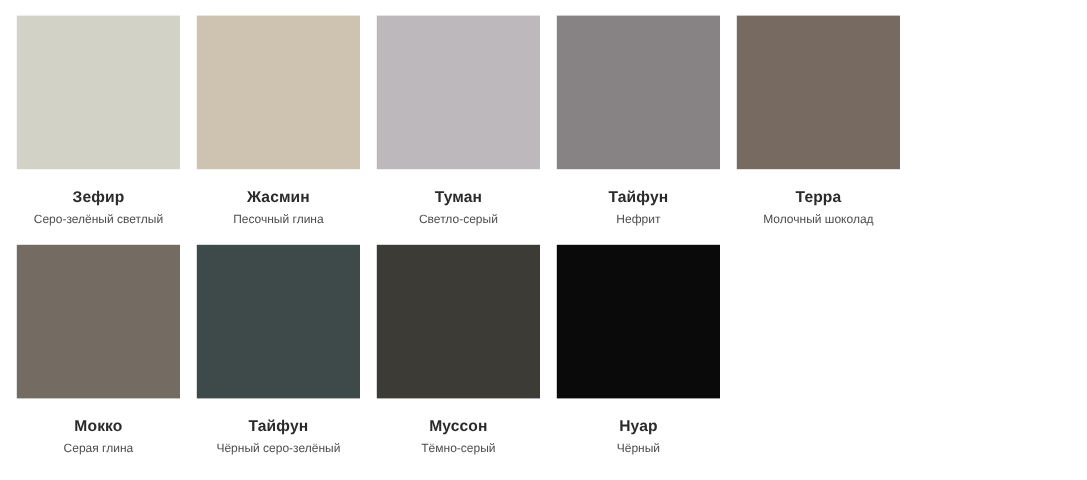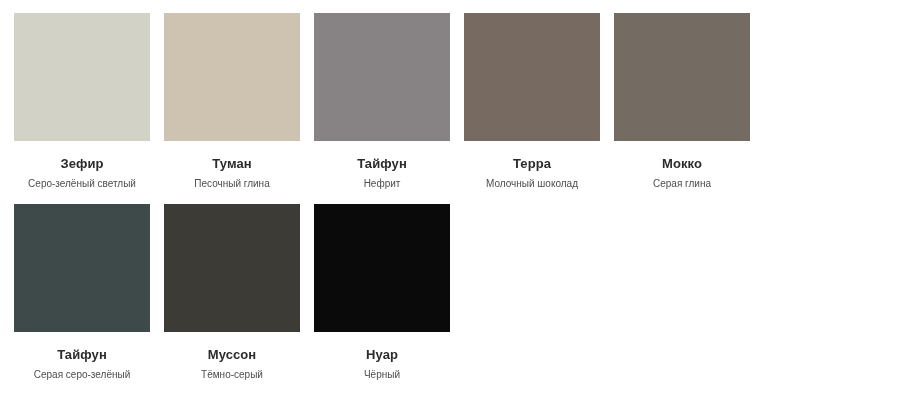--- a/index.html
+++ b/index.html
@@ -58,42 +58,47 @@
 <body style="background: rgb(255, 255, 255);">
 
 <div class="palette-grid">
     <div class="swatch-card">
       <div class="swatch-chip" style="background: rgb(211, 210, 199);"></div>
       <div class="swatch-title">Зефир</div>
       <div class="swatch-subtitle">Серо-зелёный светлый</div>
     </div>
     <div class="swatch-card">
       <div class="swatch-chip" style="background: rgb(205, 195, 176);"></div>
+      <div class="swatch-title">Жасмин</div>
+      <div class="swatch-subtitle">Песочный глина</div>
+    </div>
+    <div class="swatch-card">
+      <div class="swatch-chip" style="background: rgb(189, 184, 188);"></div>
       <div class="swatch-title">Туман</div>
-      <div class="swatch-subtitle">Песочный глина</div>
+      <div class="swatch-subtitle">Светло-серый</div>
     </div>
     <div class="swatch-card">
       <div class="swatch-chip" style="background: rgb(135, 130, 132);"></div>
       <div class="swatch-title">Тайфун</div>
       <div class="swatch-subtitle">Нефрит</div>
     </div>
     <div class="swatch-card">
       <div class="swatch-chip" style="background: rgb(119, 106, 96);"></div>
       <div class="swatch-title">Терра</div>
       <div class="swatch-subtitle">Молочный шоколад</div>
     </div>
     <div class="swatch-card">
       <div class="swatch-chip" style="background: rgb(116, 108, 98);"></div>
       <div class="swatch-title">Мокко</div>
       <div class="swatch-subtitle">Серая глина</div>
     </div>
     <div class="swatch-card">
       <div class="swatch-chip" style="background: rgb(62, 74, 74);"></div>
       <div class="swatch-title">Тайфун</div>
-      <div class="swatch-subtitle">Серая серо-зелёный</div>
+      <div class="swatch-subtitle">Чёрный серо-зелёный</div>
     </div>
     <div class="swatch-card">
       <div class="swatch-chip" style="background: rgb(61, 59, 54);"></div>
       <div class="swatch-title">Муссон</div>
       <div class="swatch-subtitle">Тёмно-серый</div>
     </div>
     <div class="swatch-card">
       <div class="swatch-chip" style="background: rgb(10, 10, 10);"></div>
       <div class="swatch-title">Нуар</div>
       <div class="swatch-subtitle">Чёрный</div>

